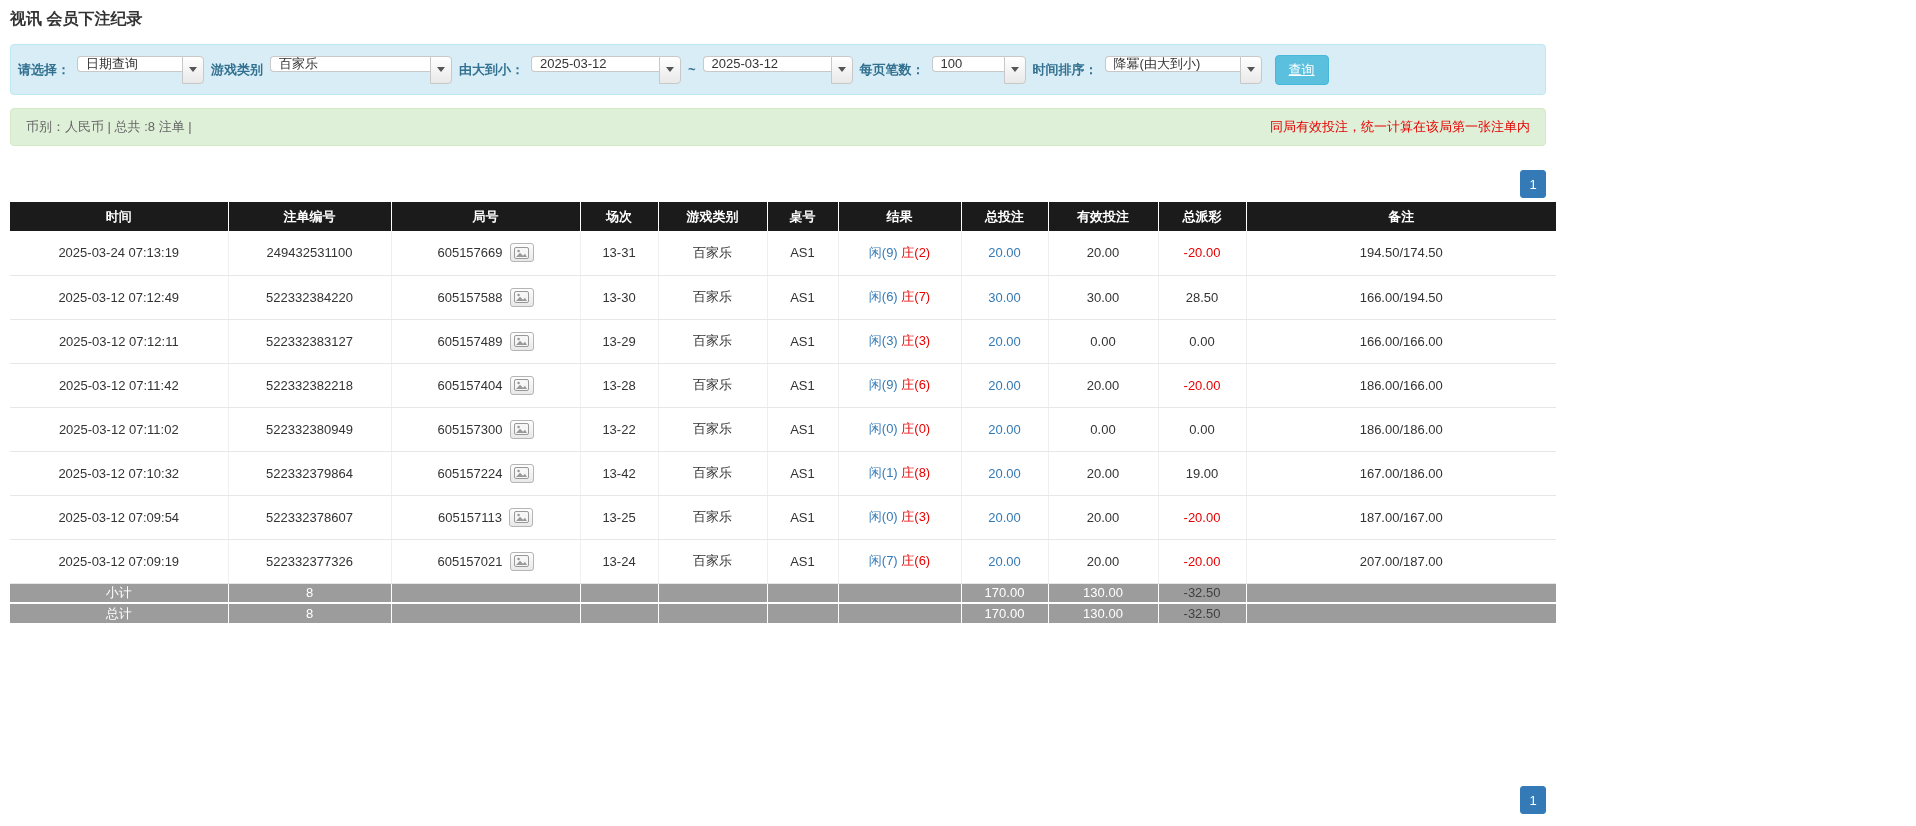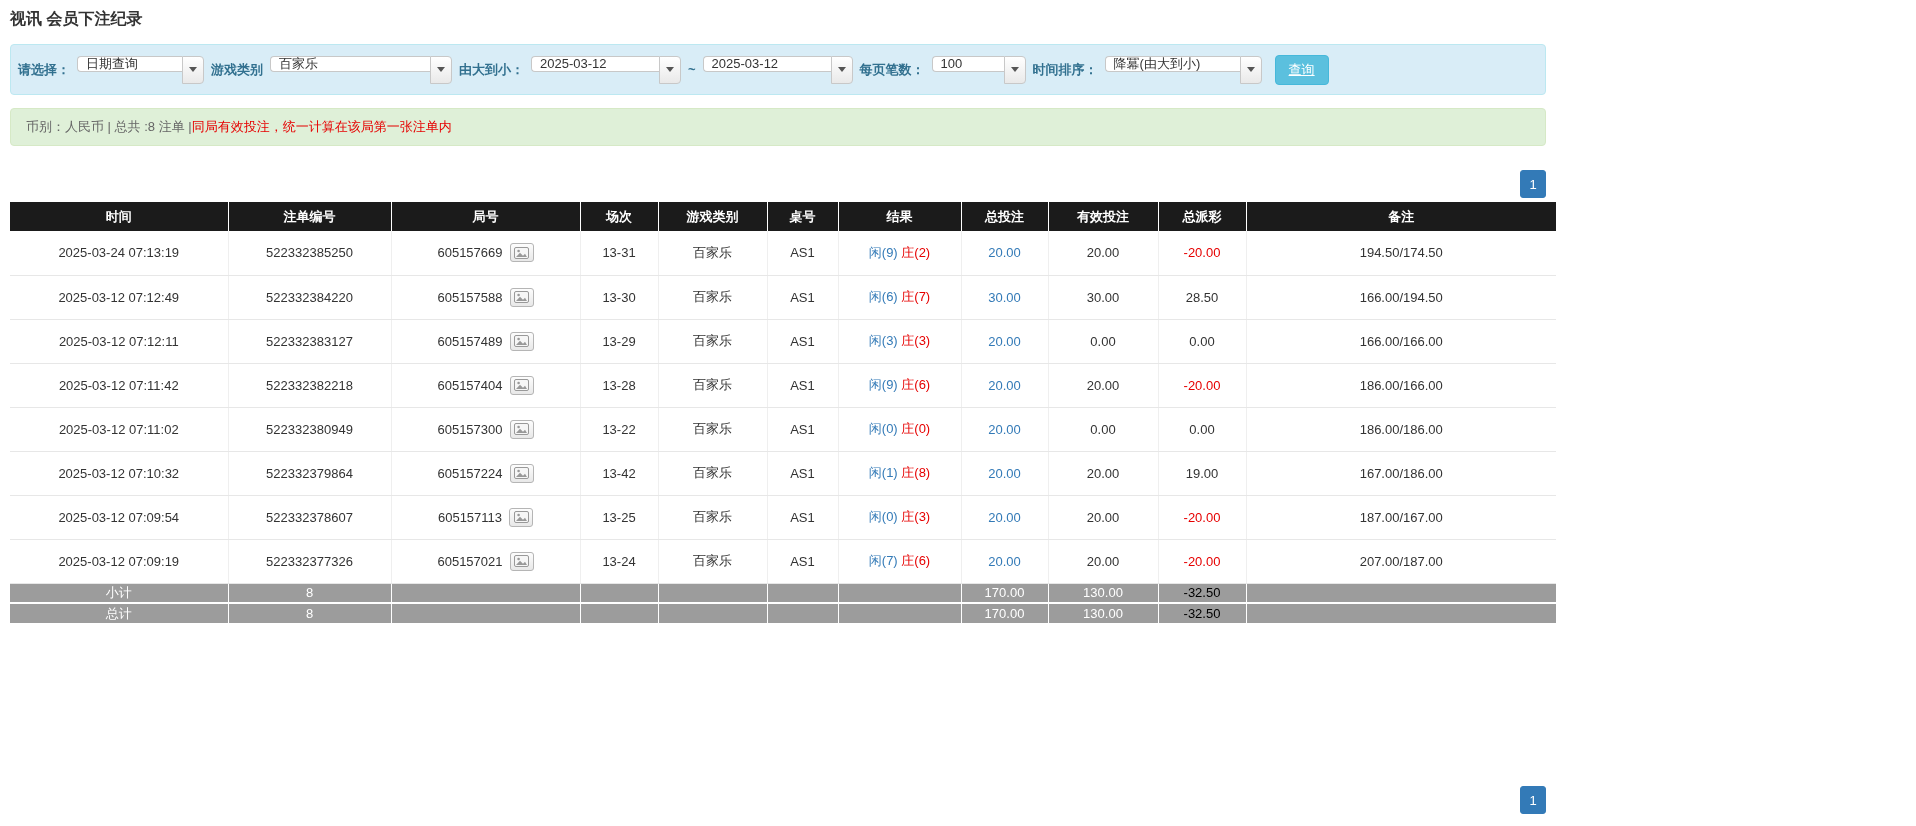--- a/index.html
+++ b/index.html
@@ -43,21 +43,21 @@
   .search-btn {
     margin-left:6px; height:30px; padding:0 13px;
     background:var(--info-button,#5bc0de); border:1px solid #46b8da; border-radius:4px;
     color:#fff; font-size:13px; cursor:pointer; font-family:inherit;text-decoration:underline;
   }
 
   
   .summary-bar {
     margin-top:13px; height:38px;
     background:#dff0d8; border:1px solid #d6e9c6; border-radius:4px;
-    display:flex; align-items:center; 
+    display:flex; align-items:center; justify-content:space-between;
     padding:0 15px; font-size:13px;
   }
   .summary-left { color:#666; }
   .summary-right { color:var(--negative,#e60000); }
 
   
   .pager { display:flex; justify-content:flex-end; }
   .top-pager { margin-top:24px; }
   .page-btn {
     min-width:26px; height:28px; padding:0 8px;
@@ -94,21 +94,21 @@
   .banker-result { color:var(--banker-red,#e60000); }
   .total-bet-link { color:var(--accent,#337ab7); cursor:pointer; }
   .payout-val.neg { color:var(--negative,#e60000); }
 
   tr.foot td {
     background:#9c9c9c; color:#fff; height:20px;
     border-right:1px solid #fff; border-bottom:2px solid #fff;
   }
   tr.foot td:last-child { border-right:none; }
   tr.foot.total td { border-bottom:none; }
-  tr.foot td.payout-val.neg { color:#000000; }
+  tr.foot td.payout-val.neg { color:#404040; }
 </style>
 </head>
 <body>
 
 <div class="page">
 
   <h1 class="title">视讯 会员下注纪录</h1>
 
   <div class="filter-bar">
     <span class="flabel">请选择：</span>
@@ -195,21 +195,21 @@
         <th>结果</th>
         <th>总投注</th>
         <th>有效投注</th>
         <th>总派彩</th>
         <th>备注</th>
       </tr>
     </thead>
     <tbody>
         <tr>
           <td>2025-03-24 07:13:19</td>
-          <td>522332385250</td>
+          <td>249432531100</td>
           <td><span class="round-cell-inner">
               <span>605157669</span>
               <span class="round-icon">
                 <svg width="15" height="12" viewBox="0 0 15 12" aria-hidden="true">
                   <rect x="0.5" y="0.5" width="14" height="11" rx="1.5" fill="#f6f6f6" stroke="#999"></rect>
                   <circle cx="4.6" cy="4" r="1.3" fill="#999"></circle>
                   <path d="M2 10 L6 5.8 L9 8.8 L11 6.8 L13 10 Z" fill="#999"></path>
                 </svg>
               </span>
             </span></td>

